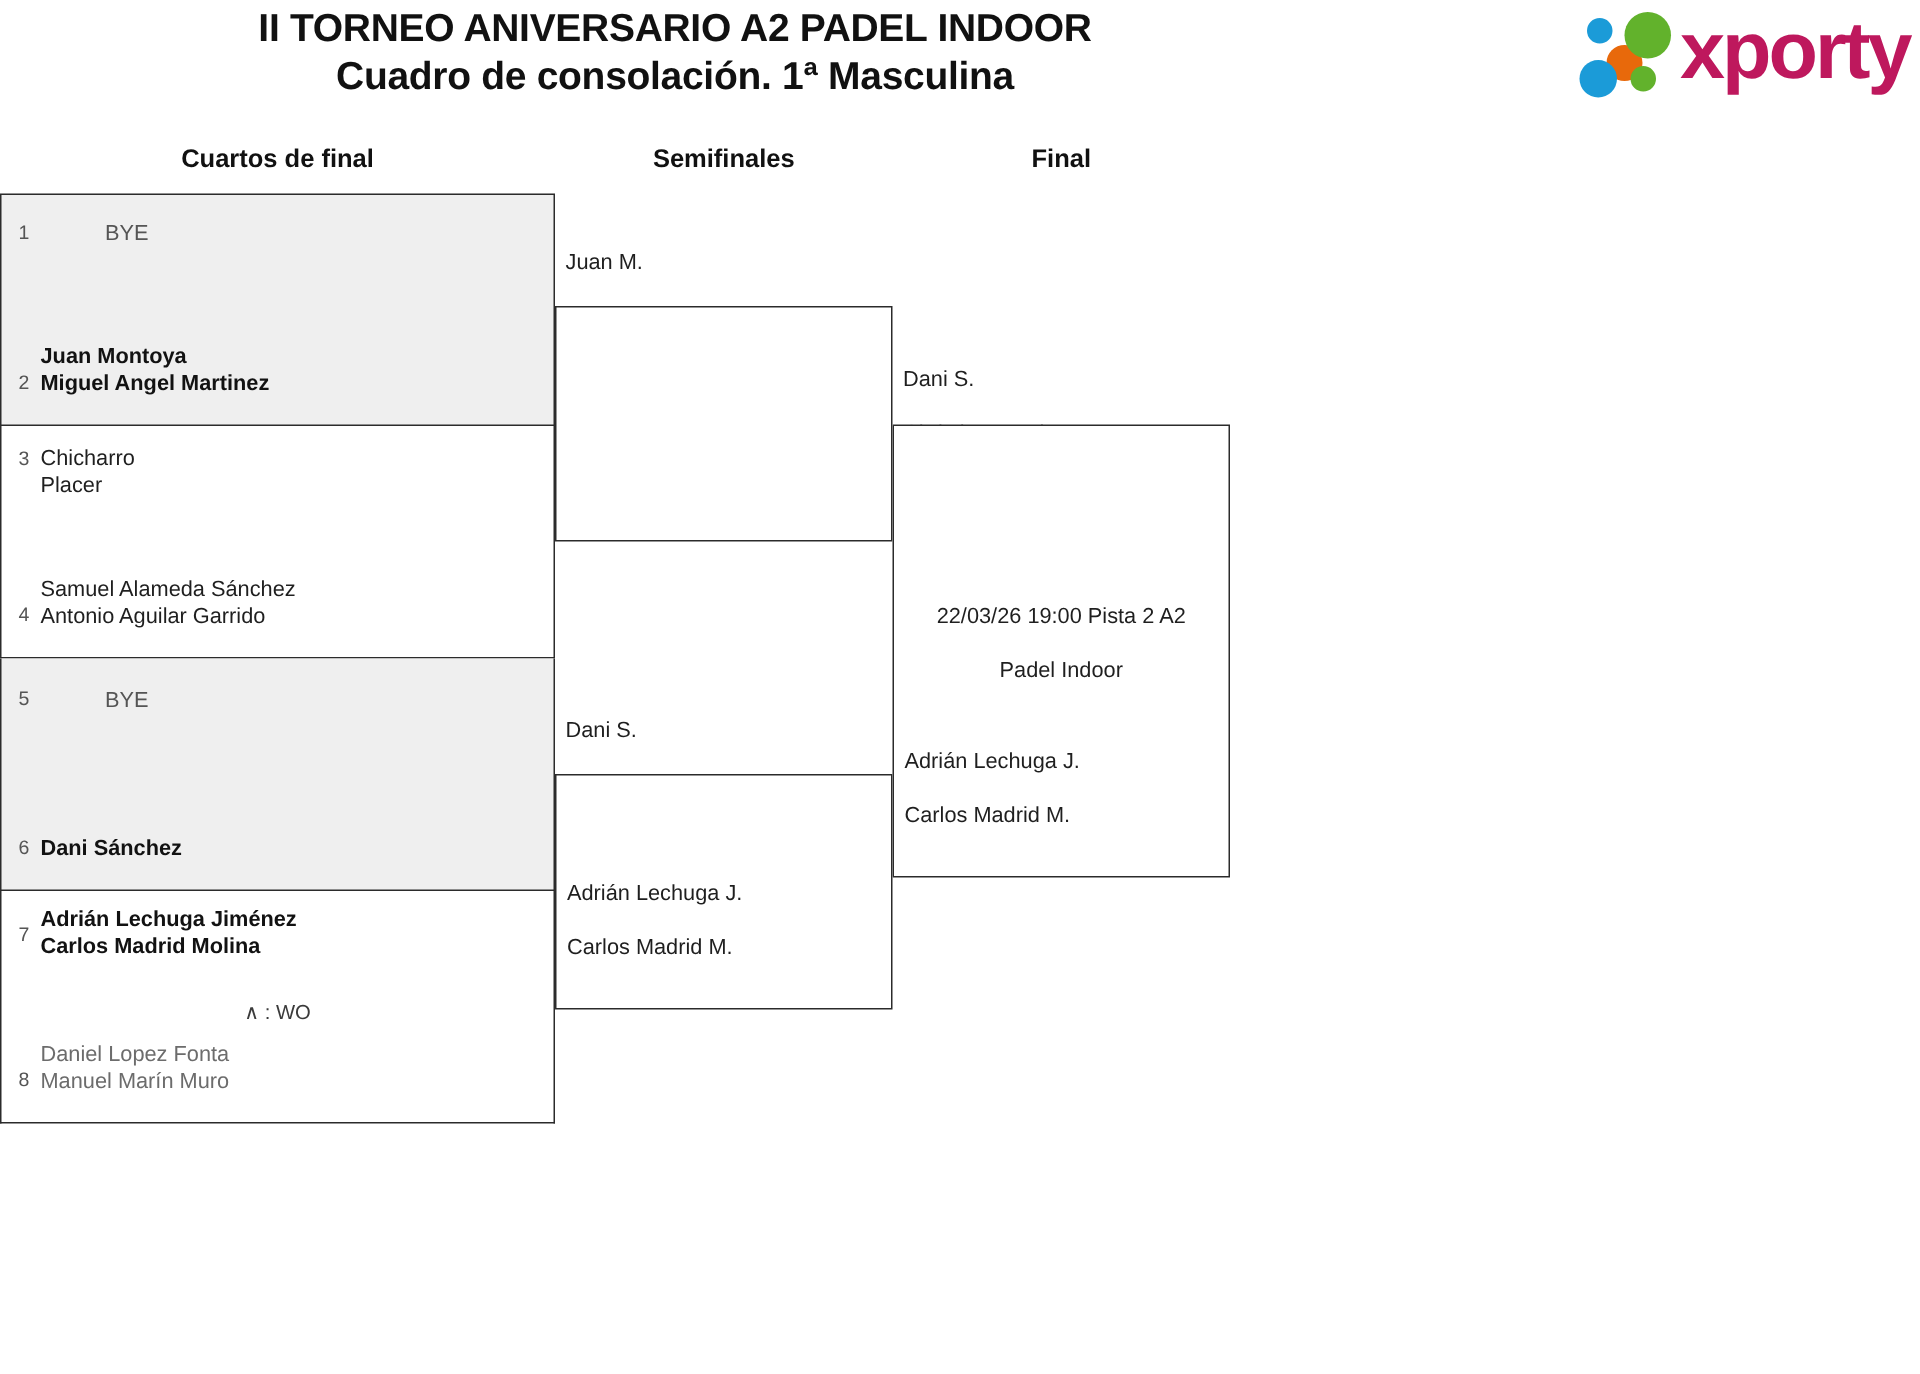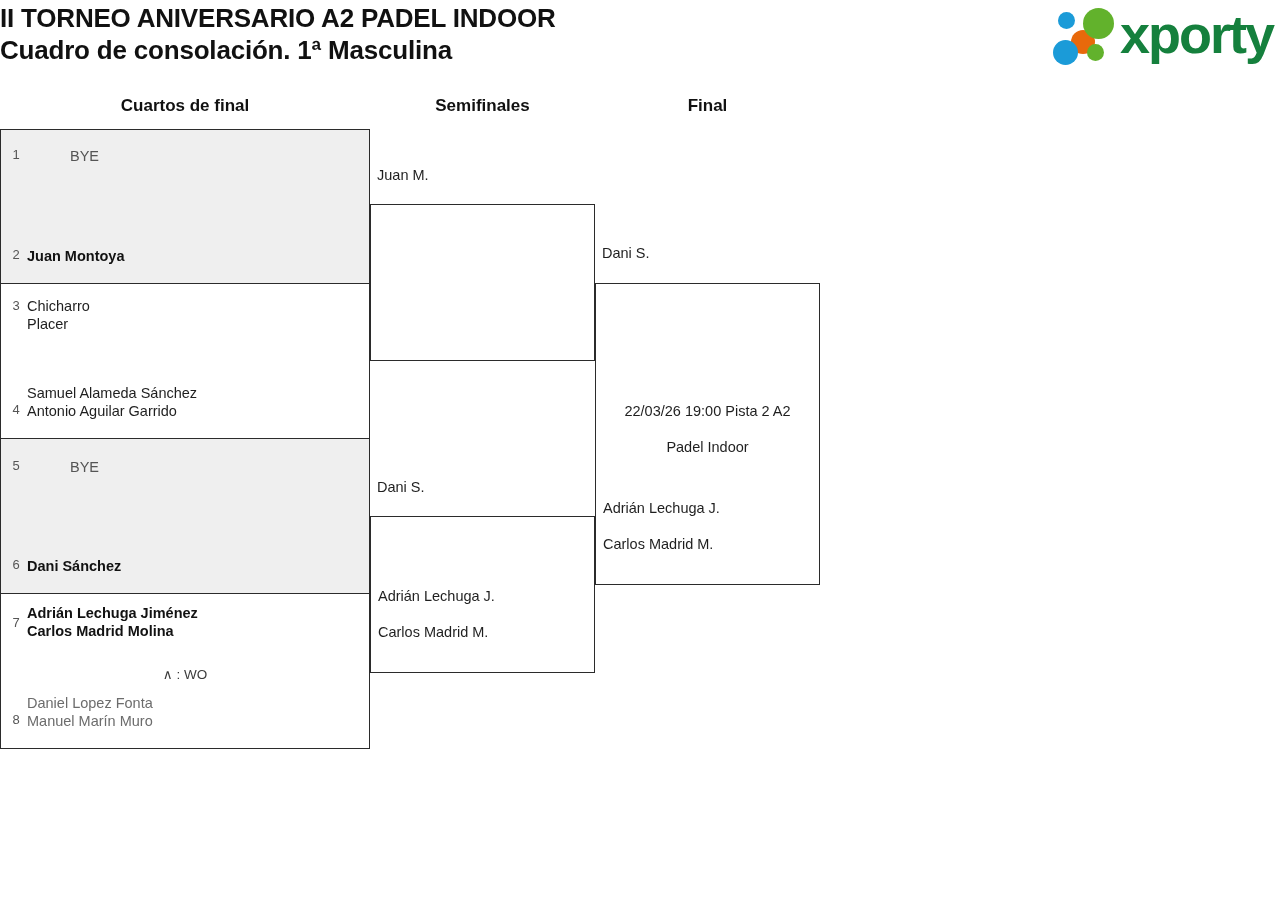--- a/index.html
+++ b/index.html
@@ -17,20 +17,21 @@
     color: #1a1a1a;
     overflow: hidden;
   }
 
   
   #header {
     position: absolute;
     left: 0; top: 0;
     width: 1280px;
     height: 90px;
+    text-align: center;
   }
   #title-block {
     position: absolute;
     left: 0; top: 2px;
     width: 900px;
   }
   .title-line {
     font-size: 26px;
     font-weight: bold;
     line-height: 32px;
@@ -160,39 +161,40 @@
   </div>
 
   <div id="logo">
     <div id="logo-dots">
       <span class="dot blue-sm" style="background: rgb(27, 155, 216);"></span>
       <span class="dot orange-md" style="background: rgb(232, 105, 11);"></span>
       <span class="dot blue-lg" style="background: rgb(27, 155, 216);"></span>
       <span class="dot green-lg" style="background: rgb(98, 178, 44);"></span>
       <span class="dot green-sm" style="background: rgb(98, 178, 44);"></span>
     </div>
-    <div id="logo-text" style="color: #15803d;">xporty</div>
+    <div id="logo-text" style="color: #be185d;">xporty</div>
   </div>
 </div>
 
 <div class="round-header" id="round-header-0">Cuartos de final</div>
 <div class="round-header" id="round-header-1">Semifinales</div>
 <div class="round-header" id="round-header-2">Final</div>
 
 <div id="bracket">
 
   <div class="qf-match first shaded" style="top:129px;">
     <span class="seed" style="top:17px;">1</span>
     <div class="team bye slot-top-1line">
       <div>BYE</div>
 
     </div>
     <span class="seed" style="bottom:21px;">2</span>
     <div class="team winner slot-bot">
       <div>Juan Montoya</div>
+      <div>Miguel Angel Martinez</div>
     </div>
     <div class="score-note"></div>
   </div>
 
   <div class="qf-match" style="top:284px;">
     <span class="seed" style="top:14px;">3</span>
     <div class="team slot-top" style="top:13px;">
       <div>Chicharro</div>
       <div>Placer</div>
     </div>

